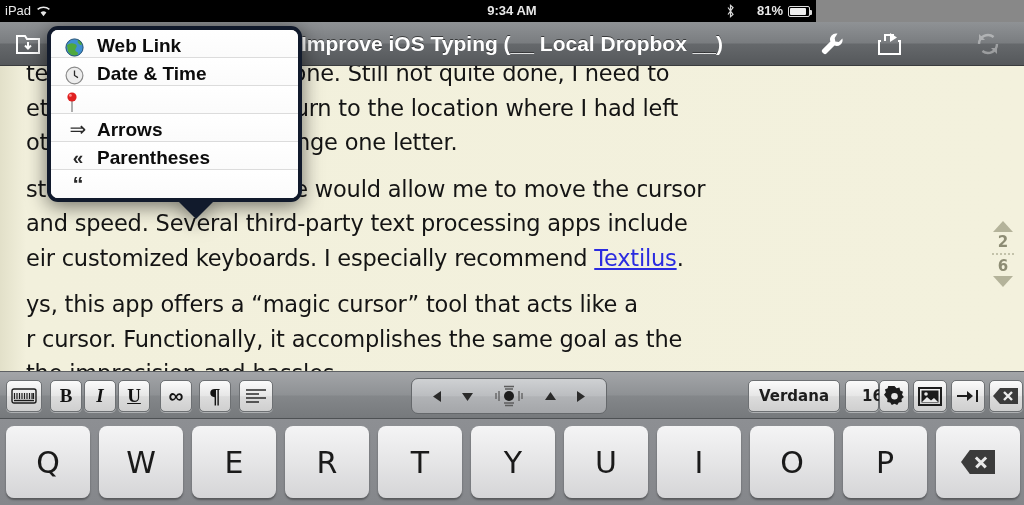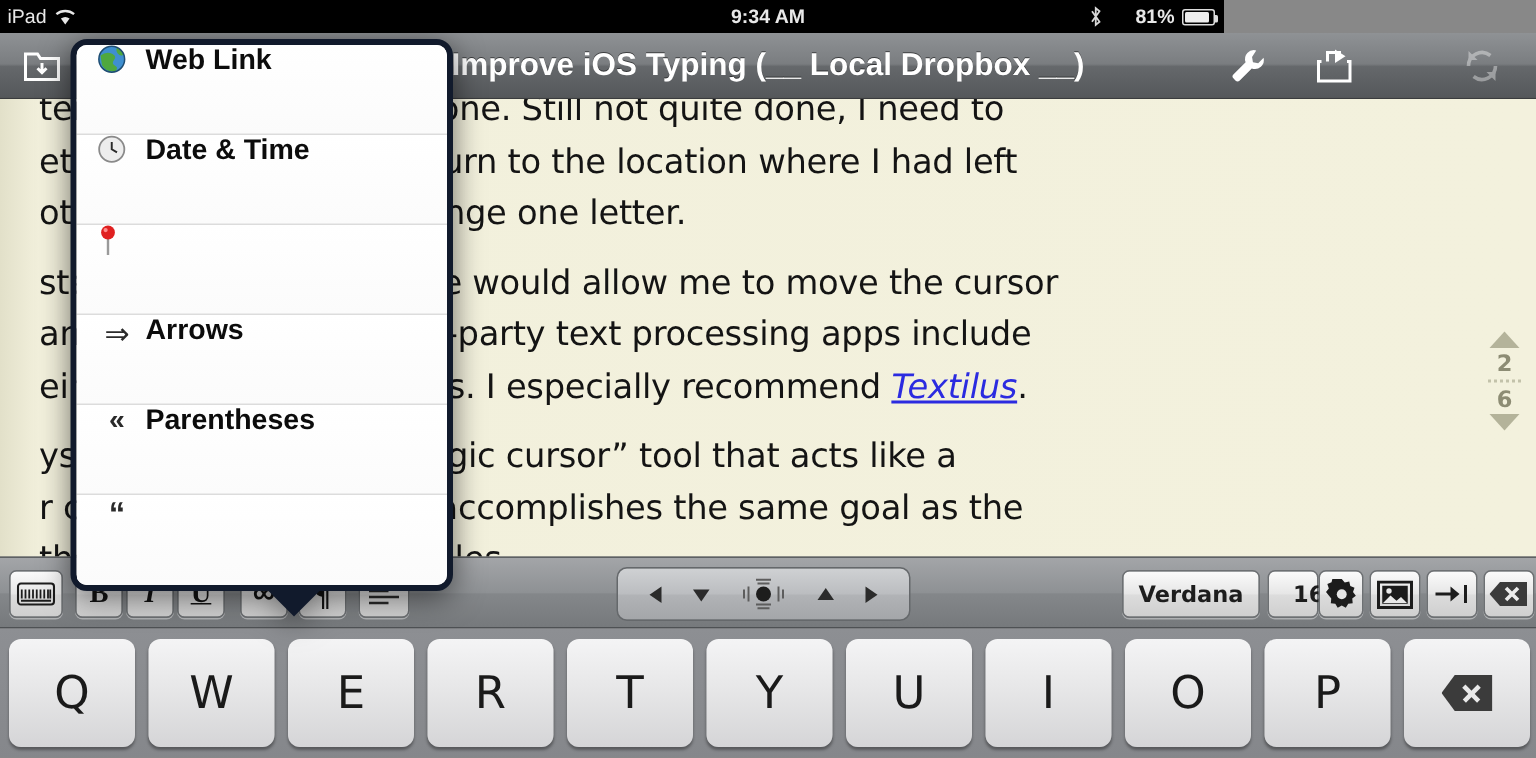--- a/index.html
+++ b/index.html
@@ -70,21 +70,21 @@
     background: linear-gradient(to right, #e2e0c9 0px, #f2f0dc 26px, #f3f1dd 100%);
     overflow: hidden;
   }
   #doc-text {
     position: absolute; left: 26px; top: -10px; width: 950px;
     font-family: "DejaVu Sans", sans-serif;
     font-size: 22.5px; line-height: 34.5px; color: #141414;
     letter-spacing: -0.2px;
   }
   #doc-text p { margin: 0 0 12px 0; }
-  .doclink { color: #2b2be0; font-style: italic; text-decoration: underline; }
+  .doclink { color: #2b2be0; text-decoration: underline; }
 
   
   #page-indicator {
     position: absolute; right: 6px; top: 155px; width: 30px;
     text-align: center; color: #9a997f;
     font-family: "DejaVu Sans", sans-serif;
   }
   #page-indicator .tri-up,
   #page-indicator .tri-dn { width: 0; height: 0; margin: 0 auto; }
   #page-indicator .tri-up { border-left: 10px solid transparent; border-right: 10px solid transparent; border-bottom: 11px solid #b4b39a; }
@@ -157,21 +157,21 @@
   }
   #pop-header {
     height: 42px; line-height: 42px; text-align: center;
     background: linear-gradient(to bottom, #4a546d 0%, #2c3650 40%, #131c31 55%, #0b1222 100%);
     color: #fff; font-size: 21px; font-weight: bold;
     text-shadow: 0 -1px 0 rgba(0,0,0,.6);
     border-bottom: 1px solid #000;
   }
   #pop-list { background: #fff; }
   .pop-item {
-    height: 60px; display: flex; align-items: flex-start;
+    height: 28px; display: flex; align-items: flex-end;
     padding-left: 14px;
     border-bottom: 1px solid #dcdcdc;
     background: linear-gradient(to bottom, #ffffff 0%, #fbfbfb 100%);
   }
   .pop-item:last-child { border-bottom: none; }
   .pop-ico {
     width: 26px; min-width: 26px; text-align: center;
     font-size: 17px; color: #2a2a2a; margin-right: 6px;
   }
   .pop-label { font-size: 19px; font-weight: bold; color: #0c0c0c; }

